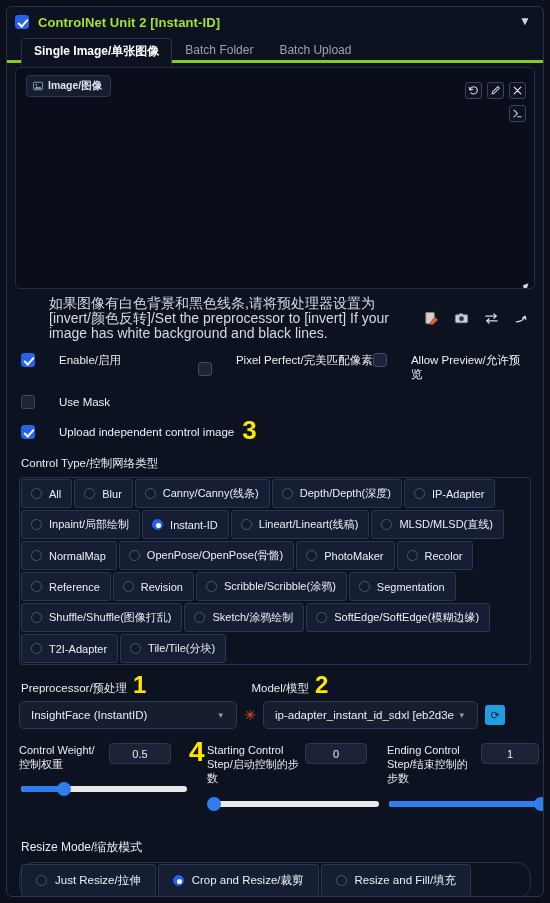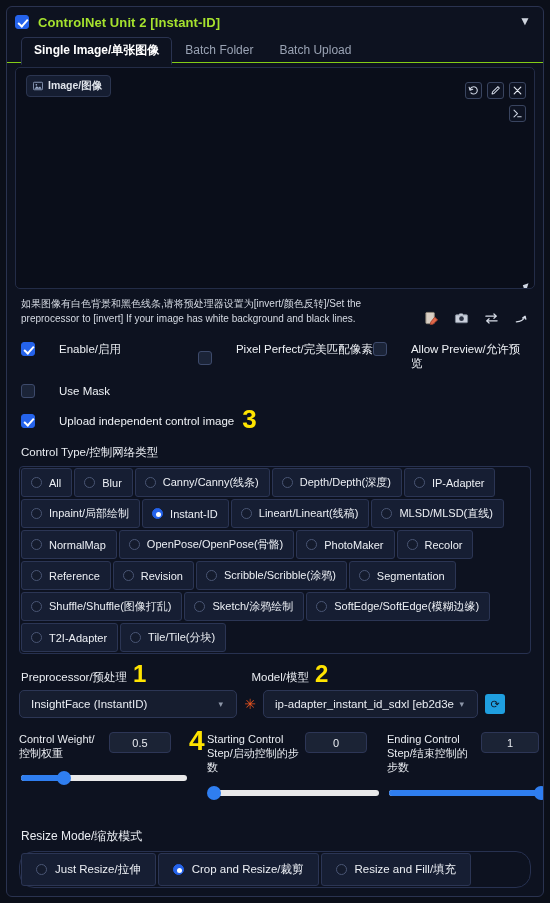--- a/index.html
+++ b/index.html
@@ -45,23 +45,23 @@
     font-weight: bold; font-size: 13px;
     letter-spacing: .1px;
   }
   .hdr-caret {
     position: absolute; right: 12px; top: 8px;
     color: #ced3dd; font-size: 12px; line-height: 1;
   }
 
   
   .tabs {
-    display: flex; align-items: center;
+    display: flex; align-items: flex-start;
     height: 26px; padding-left: 14px;
-    border-bottom: 1px solid #84cc16;
+    border-bottom: 3px solid #84cc16;
   }
   .tab {
     font-size: 12px; color: #9aa3b4;
     padding: 4px 12px 5px 12px;
     border: 1px solid transparent;
     border-radius: 5px 5px 0 0;
     position: relative; top: 1px;
   }
   .tab.active {
     color: #fff;
@@ -180,21 +180,21 @@
     z-index:6;
   }
 
   
   .hint-row {
     display: flex; align-items: flex-start;
     margin: 7px 10px 0 14px;
   }
   .hint {
     flex: 1 1 auto;
-    font-size: 10px; line-height: 15px; color: #d5dae3;
+    font-size: 14px; line-height: 15px; color: #d5dae3; margin-left: 28px;
   }
   .hint-icons {
     flex: 0 0 auto; display: flex; align-items: center;
     gap: 15px; padding: 15px 4px 0 8px;
   }
 
   
   .chk-row { display: flex; align-items: flex-start; margin: 12px 14px 0 14px; }
   .chk { display: flex; align-items: flex-start; gap: 24px; }
   .chk .lbl { font-size: 11.5px; line-height: 14px; color: #eef1f5; }

